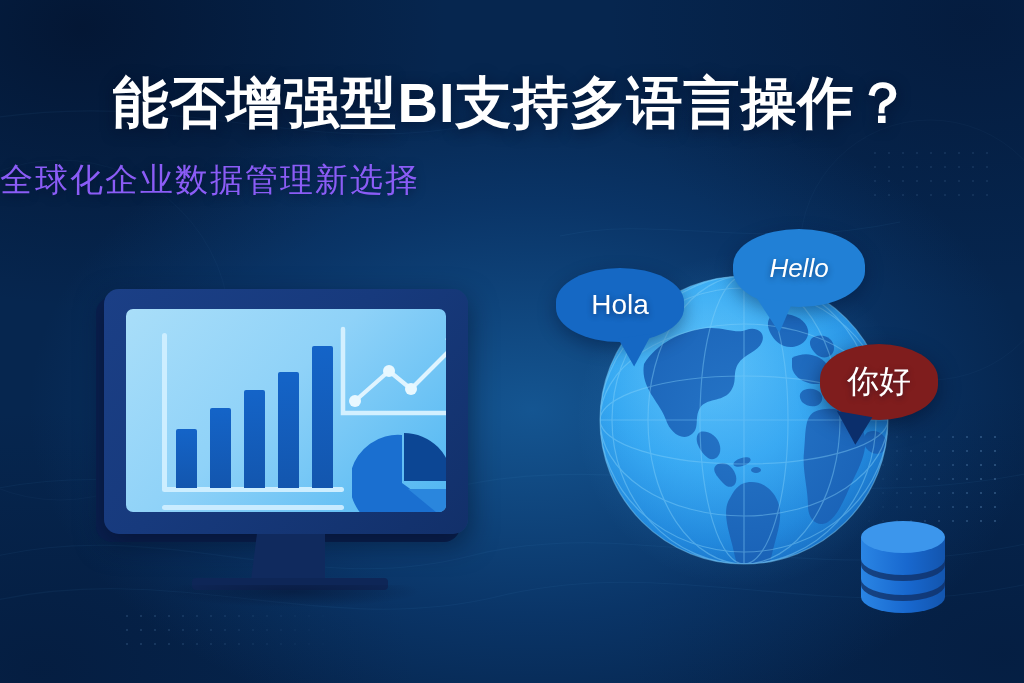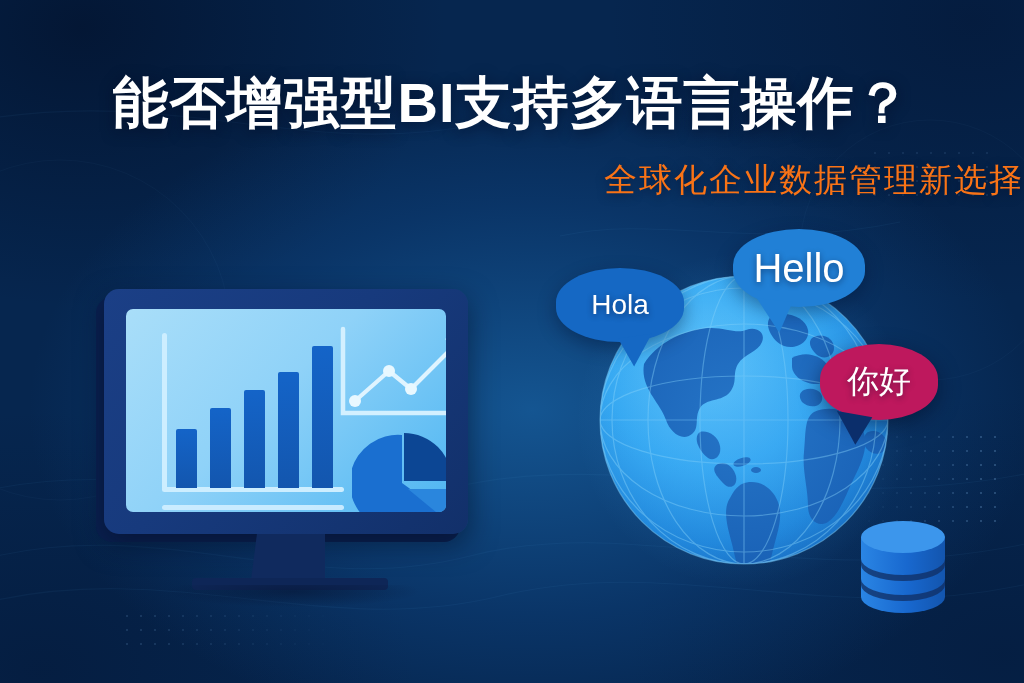--- a/index.html
+++ b/index.html
@@ -39,22 +39,22 @@
   .waves{position:absolute;inset:0;pointer-events:none;opacity:.35;}
 
   
   .headline{
     position:absolute;left:0;right:0;top:66px;text-align:center;
     font-size:56px;font-weight:700;letter-spacing:1px;color:#ffffff;
     text-shadow:0 3px 14px rgba(0,10,35,.65);
     font-family:"Liberation Sans","DejaVu Sans",sans-serif;
   }
   .subhead{
-    position:absolute;left:0;right:0;top:158px;text-align:right;
-    font-size:33px;font-weight:400;letter-spacing:2px;color:#f97316;
+    position:absolute;left:0;right:0;top:158px;text-align:left;
+    font-size:33px;font-weight:400;letter-spacing:2px;color:#8b5cf6;
     text-shadow:0 2px 10px rgba(0,10,35,.55);
   }
 
   
   .monitor{position:absolute;left:104px;top:289px;width:364px;height:245px;}
   .monitor-shadow{
     position:absolute;left:-8px;top:8px;width:364px;height:245px;
     background:#0a2050;border-radius:16px;
   }
   .monitor-body{
@@ -98,25 +98,25 @@
 
   
   .bubble{position:absolute;border-radius:50%/46%;display:flex;align-items:center;justify-content:center;
     color:#fff;font-weight:400;text-shadow:0 2px 6px rgba(0,12,40,.45);}
   .bubble .tail{position:absolute;width:0;height:0;}
 
   #bubble-hola{left:556px;top:268px;width:128px;height:74px;font-size:28px;background:#1568c4;
      box-shadow:0 6px 18px rgba(3,18,50,.4);}
   #bubble-hola .tail{bottom:-24px;left:64px;border-left:12px solid transparent;border-right:22px solid transparent;border-top:30px solid #1568c4;transform:rotate(-8deg);}
 
-  #bubble-hello{left:733px;top:229px;width:132px;height:78px;font-size:40px;background:#2180d6;
-     box-shadow:0 6px 18px rgba(3,18,50,.4);}
+  #bubble-hello{left:733px;top:229px;width:132px;height:78px;font-size:26px;background:#2180d6;
+     box-shadow:0 6px 18px rgba(3,18,50,.4);font-style:italic;}
   #bubble-hello .tail{bottom:-25px;left:22px;border-left:26px solid transparent;border-right:10px solid transparent;border-top:32px solid #2180d6;transform:rotate(6deg);}
 
-  #bubble-nihao{left:820px;top:344px;width:118px;height:76px;font-size:32px;background:#be185d;
+  #bubble-nihao{left:820px;top:344px;width:118px;height:76px;font-size:32px;background:#7f1d1d;
      box-shadow:0 6px 20px rgba(2,12,36,.5);}
   #bubble-nihao .tail{bottom:-24px;left:14px;border-left:24px solid transparent;border-right:12px solid transparent;border-top:30px solid #0b2e6b;transform:rotate(10deg);}
 
   
   .db{position:absolute;left:855px;top:521px;width:96px;height:92px;}
 </style>
 </head>
 <body>
 
 <div id="poster">

